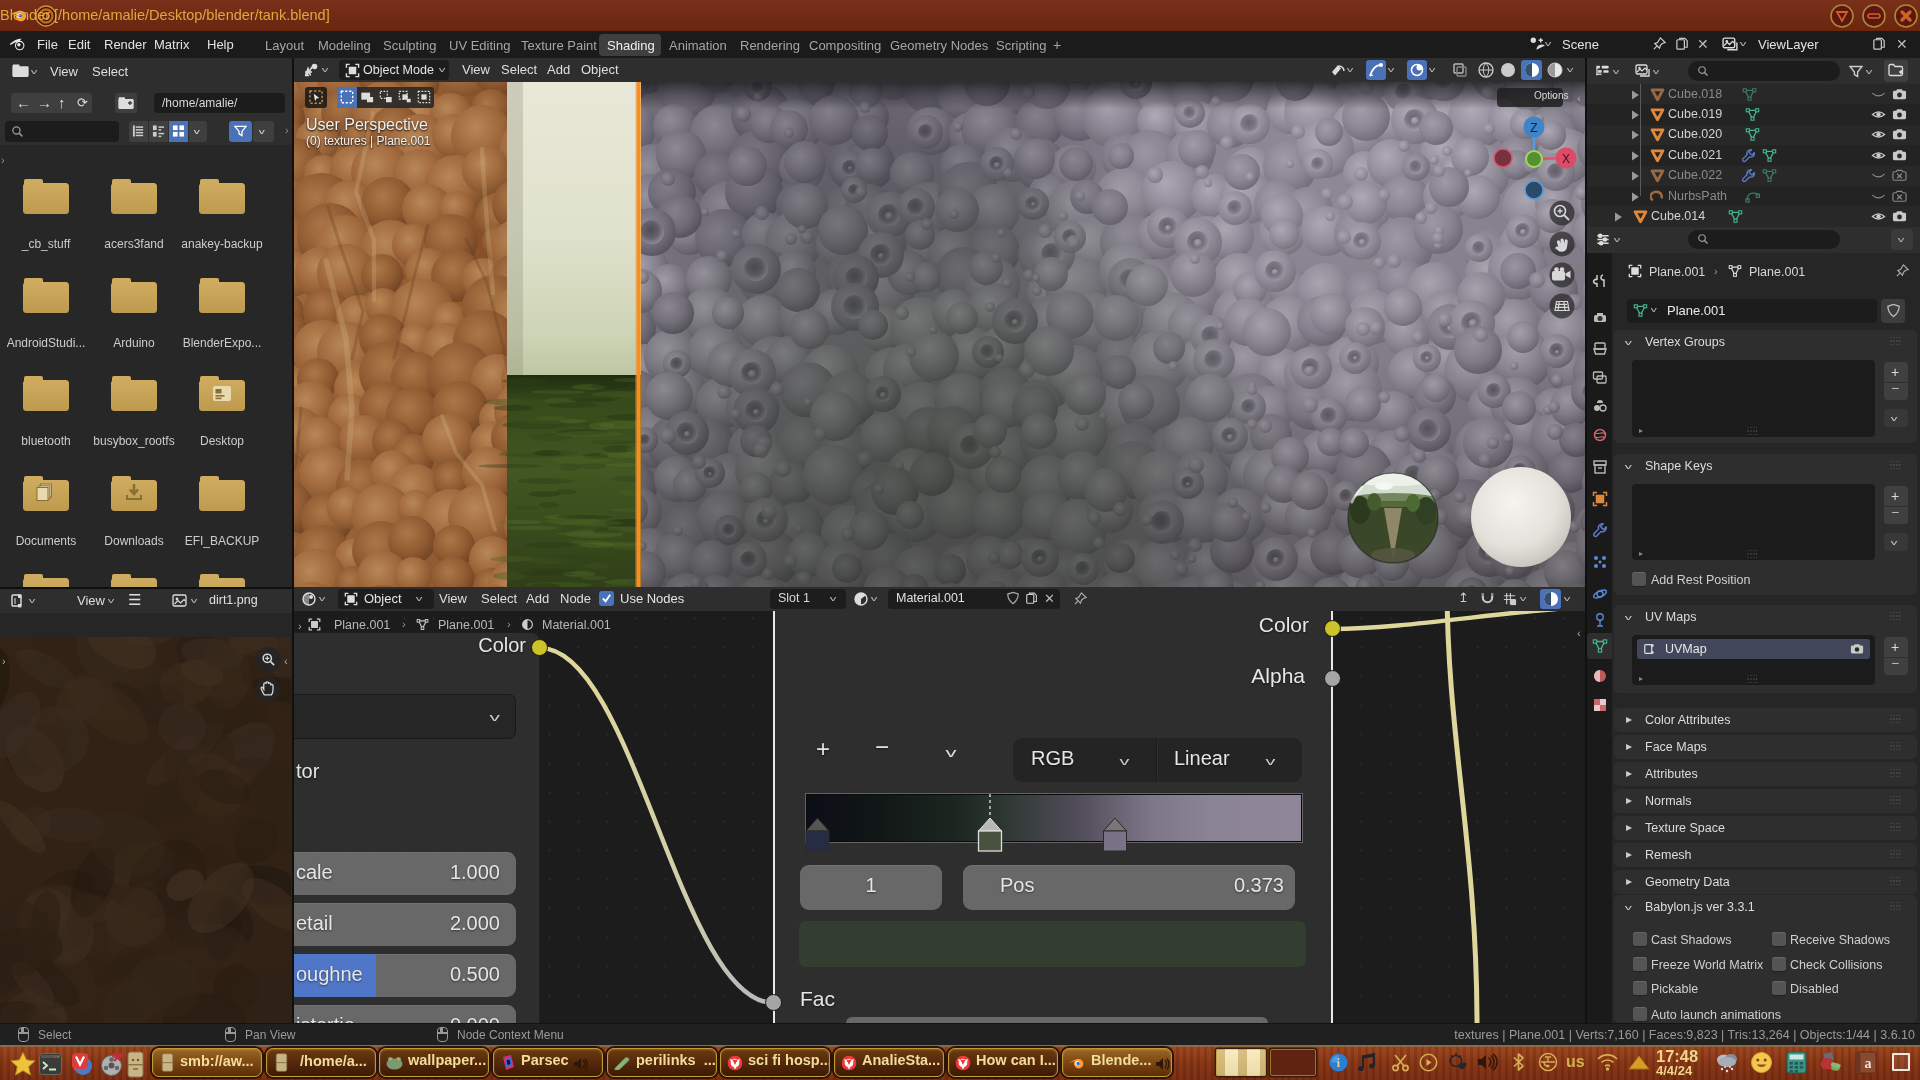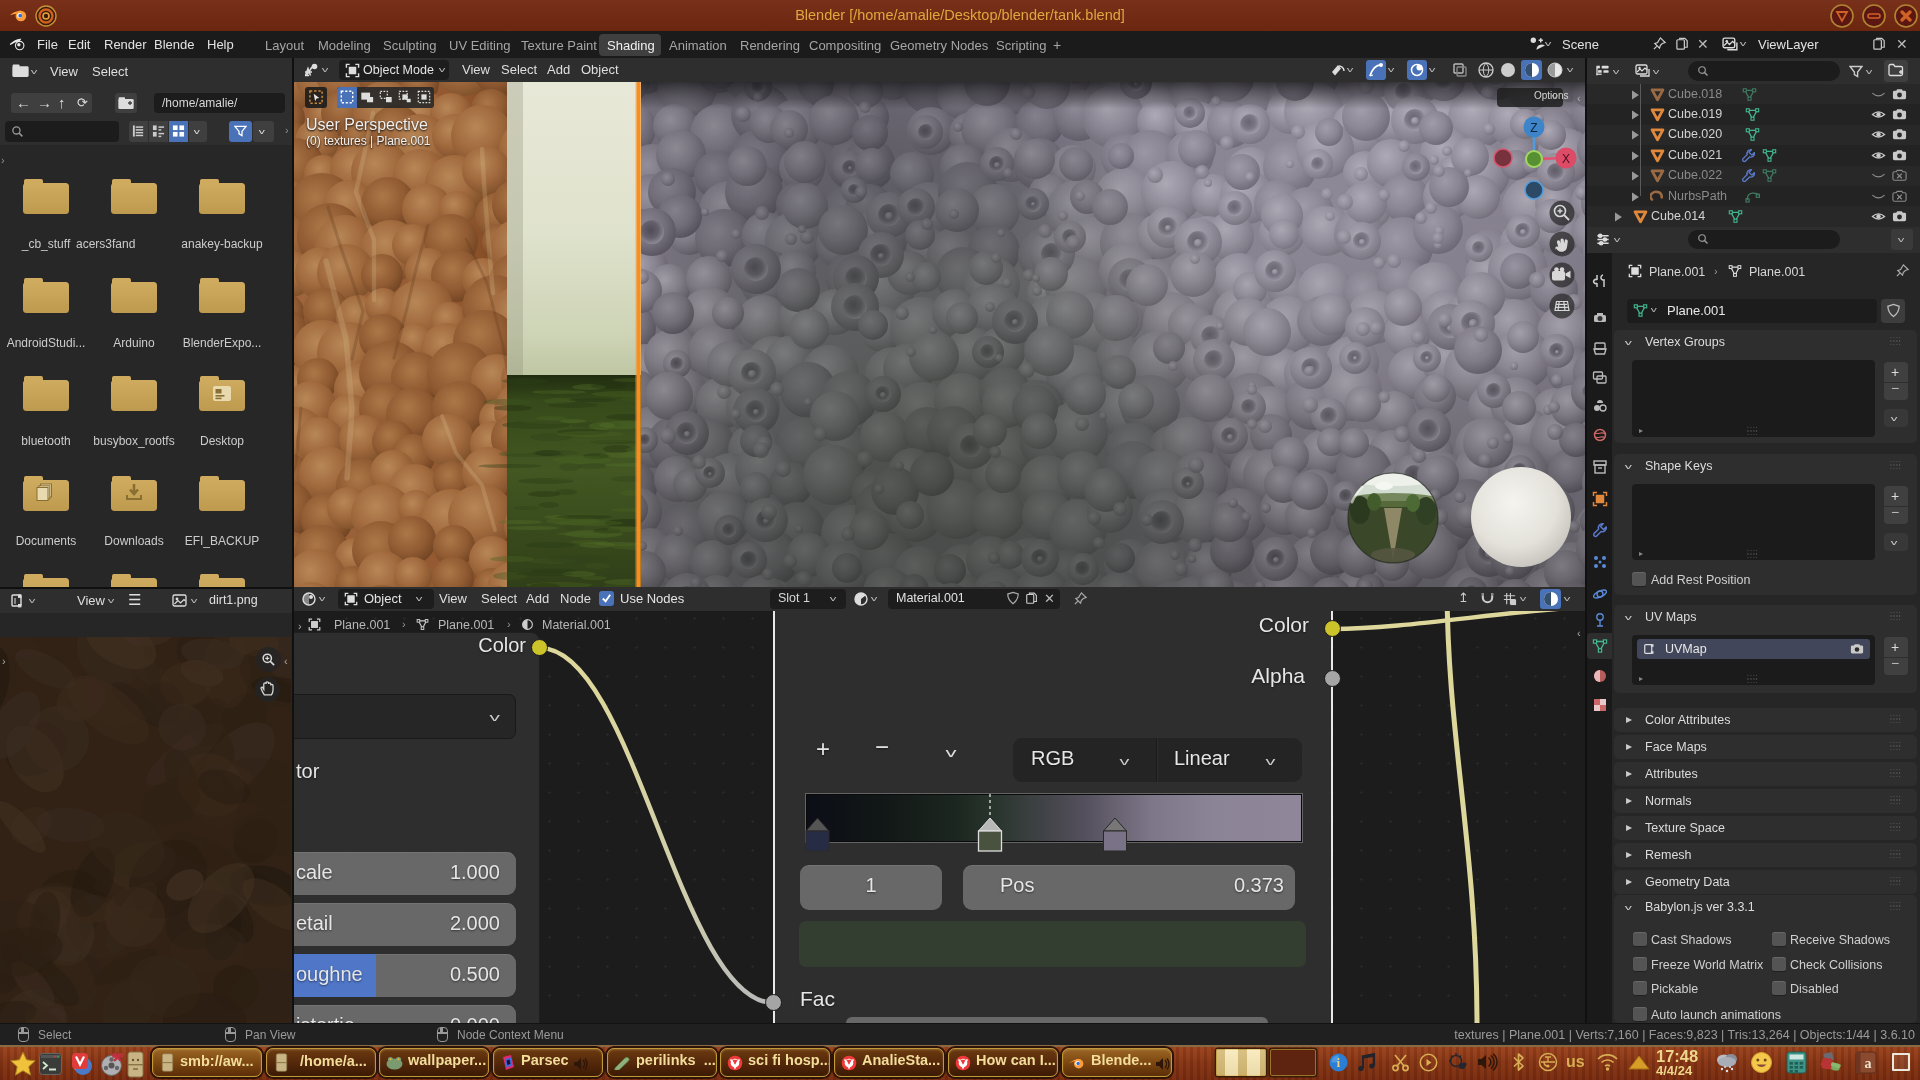--- a/index.html
+++ b/index.html
@@ -74,21 +74,21 @@
       <circle cx="34" cy="30" r="8" fill="#fff"></circle>
       <circle cx="36" cy="31" r="6" fill="#2a6fd4"></circle>
       <path d="M4 28 L30 24 L20 18 z" fill="#ff9d3c"></path>
       <path d="M2 30 Q18 22 34 20 L38 14 Q20 16 2 30 z" fill="#ff9d3c"></path>
     </svg>
  <svg class="ab" style="left:35px;top:5px" width="22" height="22" viewBox="0 0 22 22">
       <circle cx="11" cy="11" r="10" fill="#3a1c08" stroke="#c89038" stroke-width="1.4"></circle>
       <circle cx="11" cy="11" r="6.5" fill="none" stroke="#d06020" stroke-width="2.4"></circle>
       <circle cx="11" cy="11" r="3" fill="none" stroke="#e8a040" stroke-width="1.6"></circle>
     </svg>
- <div class="tx" style="left:0;right:0;top:7px;text-align:center;font-size:14.5px;color:#dfa83e">Blender [/home/amalie/Desktop/blender/tank.blend]</div>
+ <div class="tx" style="left:0;right:0;top:7px;font-size:14.5px;color:#dfa83e">Blender [/home/amalie/Desktop/blender/tank.blend]</div>
  <svg class="ab" style="left:1830px;top:4px" width="24" height="24" viewBox="0 0 24 24">
       <circle cx="12" cy="12" r="11" fill="#5c1712" stroke="#b08632" stroke-width="1.6"></circle>
       <path d="M7 8 h10 L12 17 z" fill="none" stroke="#cf6224" stroke-width="1.8"></path>
     </svg>
  <svg class="ab" style="left:1862px;top:4px" width="24" height="24" viewBox="0 0 24 24">
       <circle cx="12" cy="12" r="11" fill="#5c1712" stroke="#b08632" stroke-width="1.6"></circle>
       <rect x="6" y="10" width="12" height="4" rx="2" fill="none" stroke="#cf6224" stroke-width="1.6"></rect>
     </svg>
  <svg class="ab" style="left:1894px;top:4px" width="24" height="24" viewBox="0 0 24 24">
       <circle cx="12" cy="12" r="11" fill="#5c1712" stroke="#b08632" stroke-width="1.6"></circle>
@@ -100,21 +100,21 @@
  <svg class="ab" style="left:9px;top:5px" width="18" height="18" viewBox="0 0 64 64">
       <g fill="none" stroke="#e8e8e8" stroke-width="4">
         <circle cx="38" cy="34" r="15"></circle>
         <path d="M4 30 Q20 20 36 18 L40 12 Q22 14 4 30 z" fill="#e8e8e8"></path>
       </g>
       <circle cx="35" cy="31" r="6" fill="#e8e8e8"></circle>
     </svg>
  <div class="tx" style="left:37px;top:6px;font-size:13px;color:#e2e2e2">File</div>
  <div class="tx" style="left:68px;top:6px;font-size:13px;color:#e2e2e2">Edit</div>
  <div class="tx" style="left:104px;top:6px;font-size:13px;color:#e2e2e2">Render</div>
- <div class="tx" style="left:154px;top:6px;font-size:13px;color:#e2e2e2">Blende</div>
+ <div class="tx" style="left:154px;top:6px;font-size:13px;color:#e2e2e2">Matrix</div>
  <div class="tx" style="left:207px;top:6px;font-size:13px;color:#e2e2e2">Help</div>
  <div class="tx" style="left:265px;top:7px;font-size:13px;color:#a5a5a5">Layout</div>
  <div class="tx" style="left:318px;top:7px;font-size:13px;color:#a5a5a5">Modeling</div>
  <div class="tx" style="left:383px;top:7px;font-size:13px;color:#a5a5a5">Sculpting</div>
  <div class="tx" style="left:449px;top:7px;font-size:13px;color:#a5a5a5">UV Editing</div>
  <div class="tx" style="left:521px;top:7px;font-size:13px;color:#a5a5a5">Texture Paint</div>
  <div class="ab" style="left:599px;top:3px;width:62px;height:22px;background:#3f3f3f;border-radius:4px"></div>
  <div class="tx" style="left:607px;top:7px;font-size:13px;color:#f0f0f0">Shading</div>
  <div class="tx" style="left:669px;top:7px;font-size:13px;color:#a5a5a5">Animation</div>
  <div class="tx" style="left:740px;top:7px;font-size:13px;color:#a5a5a5">Rendering</div>
@@ -222,21 +222,21 @@
  <span class="tx" style="left:1px;top:96px;font-size:11px;color:#909090">›</span>
 </div>
 <div class="ab" style="left:0;top:145px;width:292px;height:442px;overflow:hidden">
 <svg class="ab" style="left:22px;top:31px" width="48" height="40" viewBox="0 0 48 40">
       <use href="#sf"></use>
     </svg>
 <div class="tx" style="left:-12px;top:92px;width:116px;text-align:center;font-size:12px;color:#cccccc">_cb_stuff</div>
 <svg class="ab" style="left:110px;top:31px" width="48" height="40" viewBox="0 0 48 40">
       <use href="#sf"></use>
     </svg>
-<div class="tx" style="left:76px;top:92px;width:116px;font-size:12px;color:#cccccc">acers3fand</div>
+<div class="tx" style="left:76px;top:92px;width:116px;text-align:center;font-size:12px;color:#cccccc">acers3fand</div>
 <svg class="ab" style="left:198px;top:31px" width="48" height="40" viewBox="0 0 48 40">
       <use href="#sf"></use>
     </svg>
 <div class="tx" style="left:164px;top:92px;width:116px;text-align:center;font-size:12px;color:#cccccc">anakey-backup</div>
 <svg class="ab" style="left:22px;top:130px" width="48" height="40" viewBox="0 0 48 40">
       <use href="#sf"></use>
     </svg>
 <div class="tx" style="left:-12px;top:191px;width:116px;text-align:center;font-size:12px;color:#cccccc">AndroidStudi...</div>
 <svg class="ab" style="left:110px;top:130px" width="48" height="40" viewBox="0 0 48 40">
       <use href="#sf"></use>

